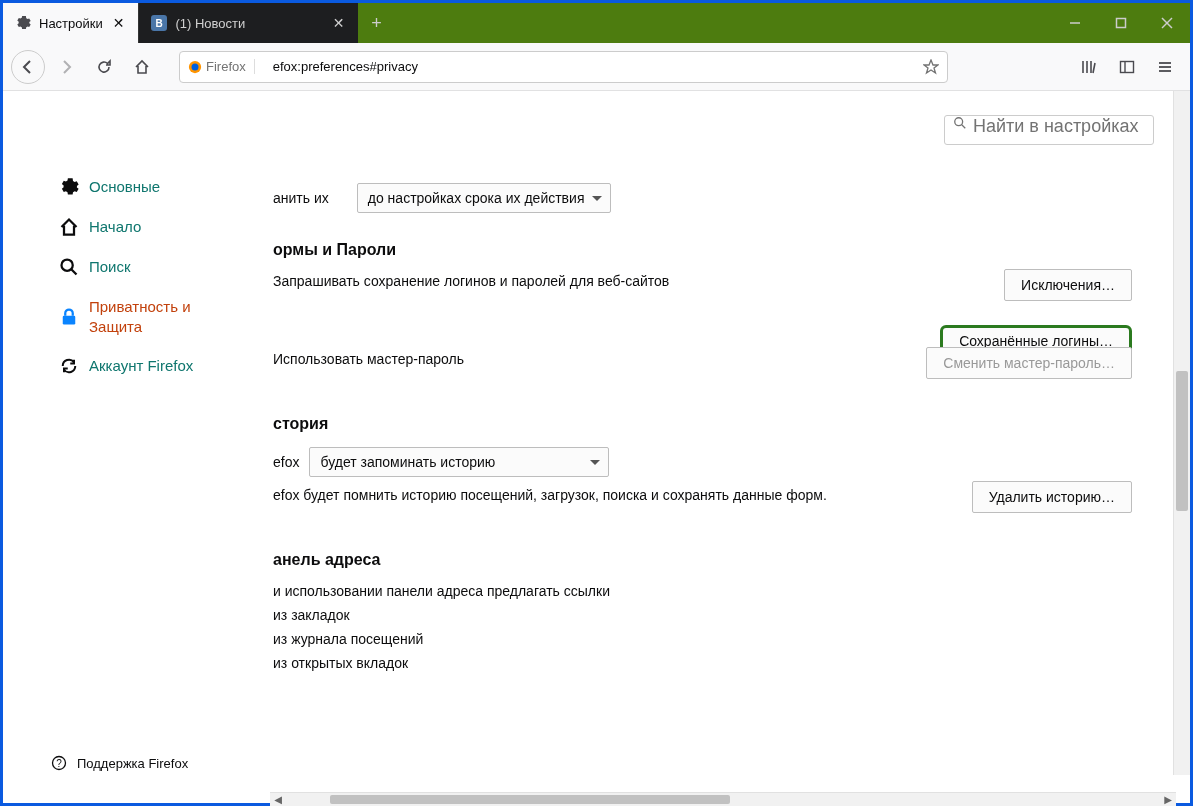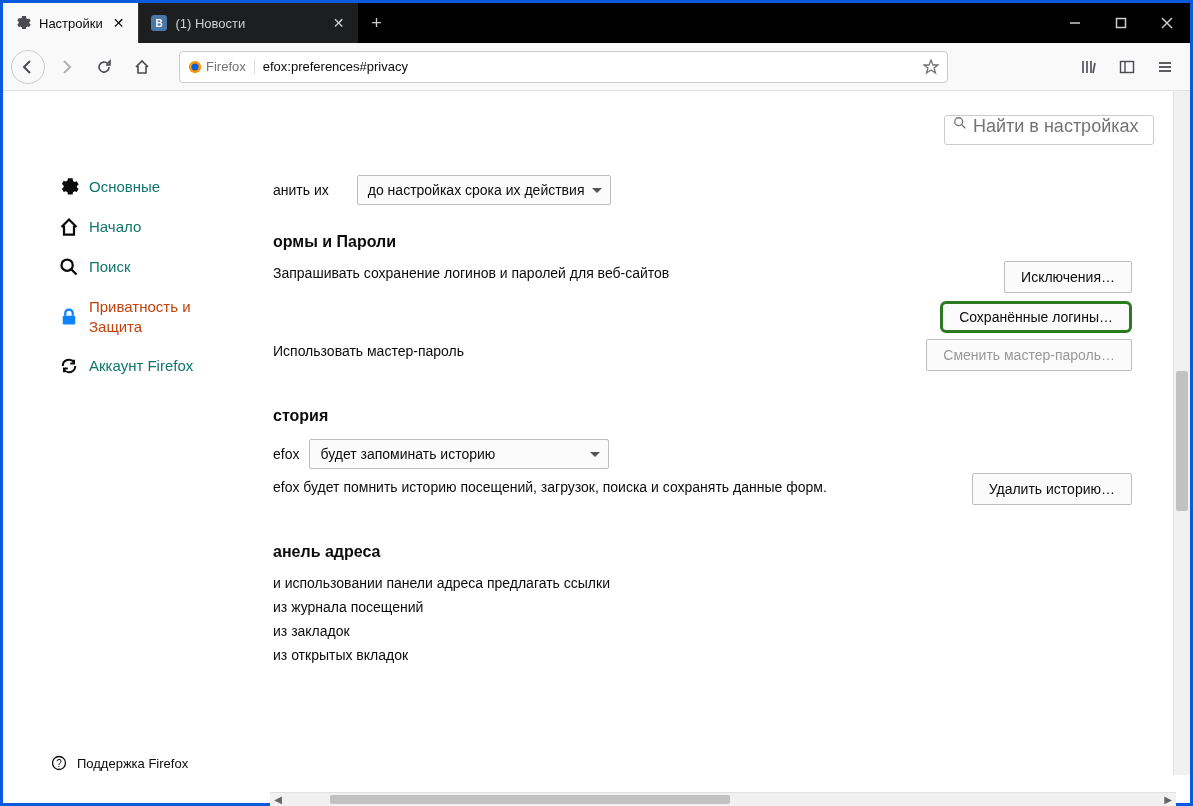--- a/index.html
+++ b/index.html
@@ -1,34 +1,34 @@
 <!DOCTYPE html>
 <html><head>
 <meta charset="utf-8">
 <style>
 * { box-sizing: border-box; margin: 0; padding: 0; font-family: "Segoe UI", Arial, sans-serif; }
 body { background: #fff; width: 1193px; height: 806px; overflow: hidden; border: 3px solid #0a5ae0; }
 
 
-.titlebar { height: 40px; background: #000000; display: flex; align-items: stretch; }
+.titlebar { height: 40px; background: #4d7c0f; display: flex; align-items: stretch; }
 .tab { display: flex; align-items: center; padding: 0 12px; gap: 8px; font-size: 13px; position: relative; }
 .tab.active { background: #f9f9fa; color: #0c0c0d; }
 .tab.inactive { background: #1d1e20; color: #d0d0d0; border-left: 1px solid #333; }
 .tab .close { font-size: 14px; cursor: pointer; padding: 0 2px; color: inherit; }
 .tab-icon { width: 16px; height: 16px; display: flex; align-items: center; justify-content: center; }
 .newtab { width: 36px; display: flex; align-items: center; justify-content: center; color: #ccc; font-size: 18px; cursor: pointer; }
 .win-controls { margin-left: auto; display: flex; }
 .win-btn { width: 46px; display: flex; align-items: center; justify-content: center; color: #ccc; cursor: pointer; }
 .win-btn svg { width: 12px; height: 12px; }
 
 
 .toolbar { height: 48px; background: #f9f9fa; border-bottom: 1px solid #e1e1e2; display: flex; align-items: center; padding: 0 8px; gap: 4px; }
 .nav-btn { width: 34px; height: 34px; display: flex; align-items: center; justify-content: center; border-radius: 4px; cursor: pointer; color: #4a4a4f; }
 .nav-btn.disabled { color: #b1b1b3; cursor: default; }
-.urlbar { flex: 1; height: 32px; border: 1px solid #ccc; border-radius: 4px; background: #fff; display: flex; align-items: center; padding: 0 8px; gap: 8px; font-size: 13px; margin: 0 120px 0 16px; }
+.urlbar { flex: 1; height: 32px; border: 1px solid #ccc; border-radius: 4px; background: #fff; display: flex; align-items: center; padding: 0 8px; gap: 18px; font-size: 13px; margin: 0 120px 0 16px; }
 .urlbar .identity { display: flex; align-items: center; gap: 4px; color: #737373; border-right: 1px solid #ddd; padding-right: 8px; }
 .urlbar .url-text { color: #0c0c0d; flex: 1; }
 .urlbar .star { color: #737373; cursor: pointer; }
 .right-icons { display: flex; gap: 4px; }
 
 
 .content { position: relative; height: calc(100% - 40px - 48px - 14px); background: #fff; overflow: hidden; }
 .search-settings { position: absolute; right: 36px; top: 24px; width: 210px; height: 30px; border: 1px solid #ccc; border-radius: 3px; display: flex; align-items: flex-start; padding: 0 8px; gap: 6px; color: #737373; font-size: 18px; background: #fff; }
 
 .sidebar { position: absolute; left: 48px; top: 76px; width: 200px; }
@@ -228,40 +228,40 @@
         <svg width="16" height="16" viewBox="0 0 16 16">
           <circle cx="8" cy="8" r="6.5" fill="none" stroke="#0c0c0d" stroke-width="1.3"></circle>
           <text x="8" y="12" text-anchor="middle" font-size="10" fill="#0c0c0d">?</text>
         </svg>
       </span>
     <span>Поддержка Firefox</span>
   </div>
 
   <div class="main">
 
-    <div class="row" style="margin-top:4px;gap:28px;">
+    <div class="row" style="margin-top:12px;gap:28px;">
       <span><span>анить их</span></span>
       <div class="dropdown">
         <span>до настройках срока их действия</span>
       </div>
     </div>
 
     <div class="sect-head">ормы и Пароли</div>
 
     <div style="position:relative; height:36px;">
       <div class="checkbox-row">
         <span>Запрашивать сохранение логинов и паролей для веб-сайтов</span>
       </div>
       <button class="btn floatr" style="top:-4px;">
         <span>Исключения…</span>
       </button>
     </div>
 
     <div style="position:relative; height:42px;">
-      <button class="btn highlighted floatr" style="top:0;justify-content:flex-end;">
+      <button class="btn highlighted floatr" style="top:16px;justify-content:flex-end;">
         <span>Сохранённые логины…</span>
       </button>
     </div>
 
     <div style="position:relative; height:36px;">
       <div class="checkbox-row">
         <span>Использовать мастер-пароль</span>
       </div>
       <button class="btn disabled floatr" style="top:-4px;">
         <span>Сменить мастер-пароль…</span>
@@ -283,24 +283,24 @@
         <span>Удалить историю…</span>
       </button>
     </div>
 
     <div class="sect-head">анель адреса</div>
 
     <div class="checkbox-row">
         <span>и использовании панели адреса предлагать ссылки</span>
       </div>
     <div class="checkbox-row">
+        <span>из закладок</span>
+      </div>
+    <div class="checkbox-row">
         <span>из журнала посещений</span>
-      </div>
-    <div class="checkbox-row">
-        <span>из закладок</span>
       </div>
     <div class="checkbox-row">
         <span>из открытых вкладок</span>
       </div>
 
   </div>
 
   <div class="vscroll">
       <div class="thumb"></div>
     </div>

